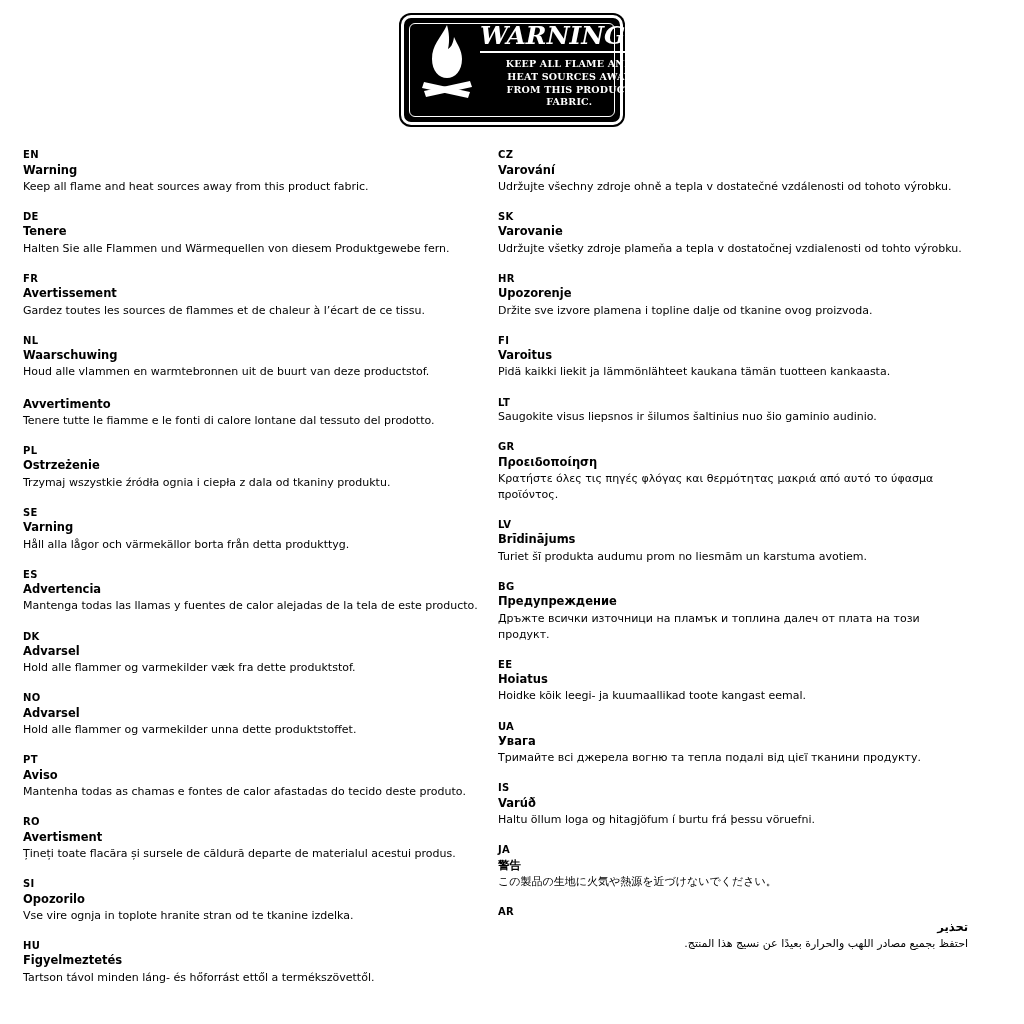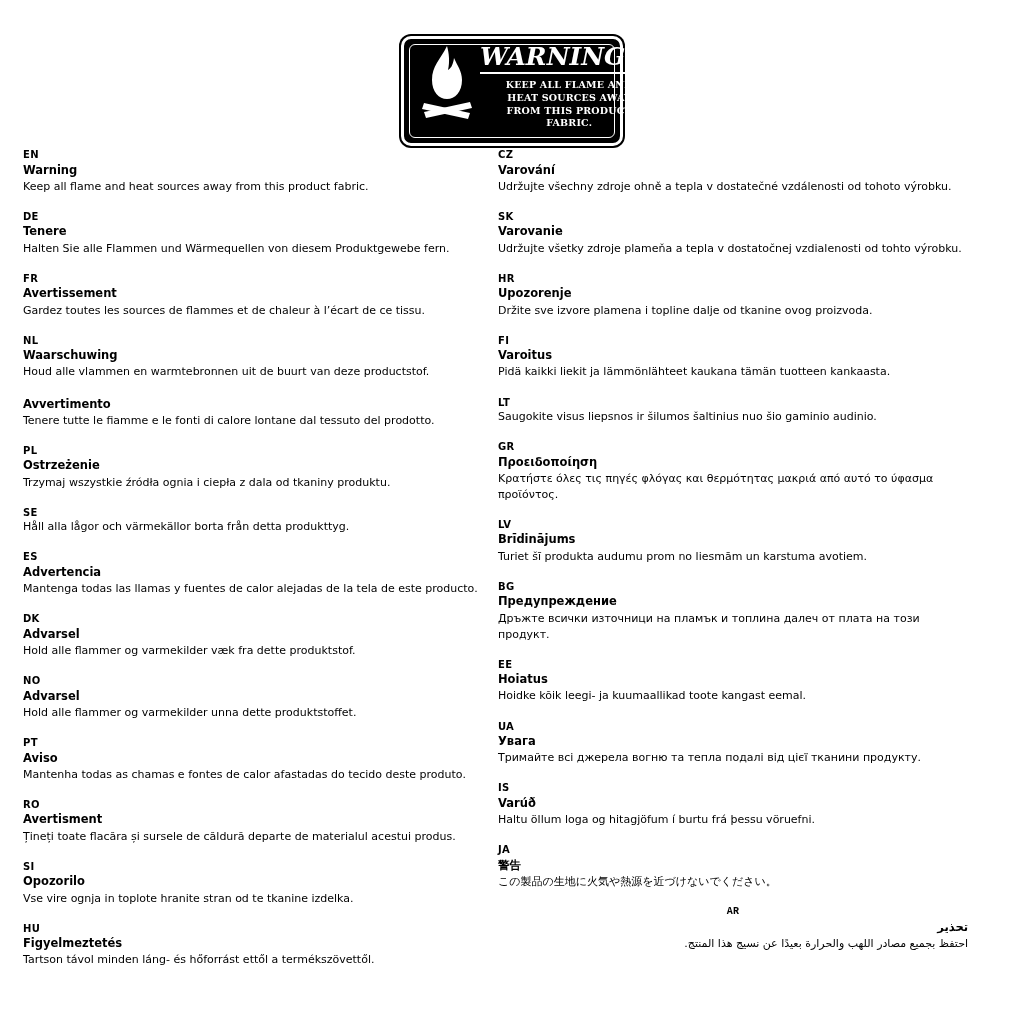--- a/index.html
+++ b/index.html
@@ -13,21 +13,21 @@
     font-family: "DejaVu Sans", sans-serif;
     color: #000000;
     position: relative;
     overflow: hidden;
   }
 
   
   #warning-label {
     position: absolute;
     left: 401px;
-    top: 36px;
+    top: 15px;
     width: 222px;
     height: 110px;
     background: #000000;
     border-radius: 10px;
     border: 3px solid #ffffff;
     box-shadow: 0 0 0 2px #000000;
     box-sizing: border-box;
     display: flex;
     align-items: center;
     padding: 0 6px 8px 4px;
@@ -112,21 +112,21 @@
     line-height: 1.5;
   }
   .entry .sentence {
     font-size: 11px;
     line-height: 1.45;
   }
   .entry.rtl {
     direction: rtl;
     text-align: right;
   }
-  .entry.rtl .code { direction: ltr; text-align: center; font-family: Liberation Mono, monospace; }
+  .entry.rtl .code { direction: ltr; text-align: left; }
 </style>
 </head>
 <body>
 
 <div id="warning-label">
   <div id="warning-inner"></div>
 
   <div id="flame-icon">
     <svg viewBox="0 0 66 86" width="66" height="86" aria-hidden="true">
 
@@ -173,20 +173,21 @@
         <div class="word">Avvertimento</div>
         <div class="sentence">Tenere tutte le fiamme e le fonti di calore lontane dal tessuto del prodotto.</div>
       </div>
       <div class="entry">
         <div class="code">PL</div>
         <div class="word">Ostrzeżenie</div>
         <div class="sentence">Trzymaj wszystkie źródła ognia i ciepła z dala od tkaniny produktu.</div>
       </div>
       <div class="entry">
         <div class="code">SE</div>
+        <div class="word">Varning</div>
         <div class="sentence">Håll alla lågor och värmekällor borta från detta produkttyg.</div>
       </div>
       <div class="entry">
         <div class="code">ES</div>
         <div class="word">Advertencia</div>
         <div class="sentence">Mantenga todas las llamas y fuentes de calor alejadas de la tela de este producto.</div>
       </div>
       <div class="entry">
         <div class="code">DK</div>
         <div class="word">Advarsel</div>

